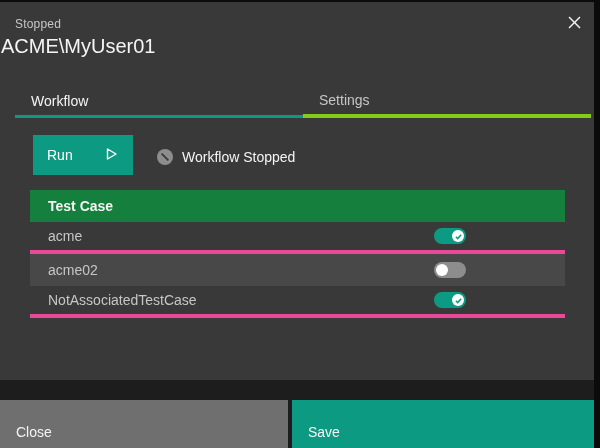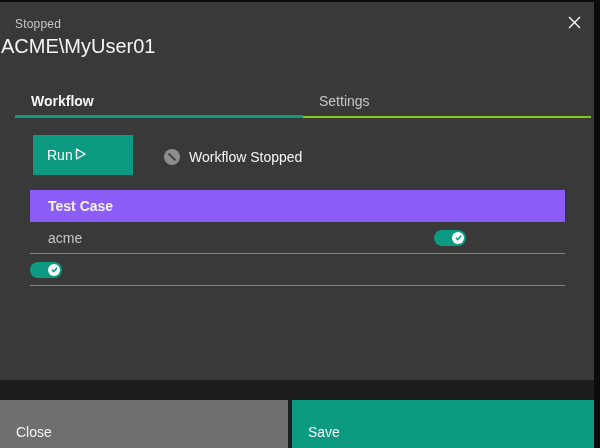--- a/index.html
+++ b/index.html
@@ -14,33 +14,33 @@
   .screen{position:relative;width:600px;height:448px;background:var(--screen-bg);overflow:hidden}
   .modal{position:absolute;left:0;top:2px;width:594px;height:446px;background:var(--modal-bg);color:var(--text-primary)}
 
   
   .eyebrow{position:absolute;left:15px;top:15px;font-size:12px;color:var(--text-secondary);letter-spacing:.2px}
   .title{position:absolute;left:1px;top:33px;font-size:20px;font-weight:400;color:var(--text-primary)}
   .close-btn{position:absolute;left:556px;top:4px;width:36px;height:36px;display:flex;align-items:center;justify-content:center;background:transparent;border:none;cursor:pointer}
 
   
   .tabs{position:absolute;left:15px;top:84px;width:576px;height:32px;display:flex}
-  .tab{flex:1;display:flex;align-items:center;padding-left:16px;font-size:14px;color:var(--text-secondary);border-bottom:2px solid #84cc16;cursor:pointer}
-  .tab.active{color:var(--text-primary);font-weight:700;border-bottom:3px solid var(--teal)}
+  .tab{flex:1;display:flex;align-items:center;padding-left:16px;font-size:14px;color:var(--text-secondary);border-bottom:4px solid #84cc16;cursor:pointer}
+  .tab.active{color:var(--text-primary);font-weight:400;border-bottom:3px solid var(--teal)}
 
   
-  .run-btn{position:absolute;left:33px;top:133px;width:100px;height:40px;background:var(--teal);border:none;color:#fff;font-size:14px;display:flex;align-items:center;justify-content:flex-start;padding:0 14px;cursor:pointer;font-family:inherit}
-  .status{position:absolute;left:164px;top:147px;display:flex;align-items:center;gap:9px}
+  .run-btn{position:absolute;left:33px;top:133px;width:100px;height:40px;background:var(--teal);border:none;color:#fff;font-size:14px;display:flex;align-items:center;justify-content:space-between;padding:0 14px;cursor:pointer;font-family:inherit}
+  .status{position:absolute;left:157px;top:147px;display:flex;align-items:center;gap:9px}
   .status-label{font-size:14px;color:var(--text-primary)}
 
   
   .table{position:absolute;left:30px;top:188px;width:535px}
-  .thead{display:grid;grid-template-columns:404px 1fr;height:32px;background:#8b5cf6;font-weight:700;font-size:14px;align-items:center;color:var(--text-primary)}
+  .thead{display:grid;grid-template-columns:404px 1fr;height:32px;background:#15803d;font-weight:700;font-size:14px;align-items:center;color:var(--text-primary)}
   .thead .c1{padding-left:18px}
-  .trow{display:grid;grid-template-columns:404px 1fr;height:32px;align-items:center;font-size:14px;color:var(--text-secondary);border-bottom:1px solid #ec4899;background:transparent}
+  .trow{display:grid;grid-template-columns:404px 1fr;height:32px;align-items:center;font-size:14px;color:var(--text-secondary);border-bottom:4px solid #ec4899;background:transparent}
   .trow.alt{background:#484848;border-bottom:1px solid #484848}
   .name-cell{padding-left:18px;white-space:nowrap;overflow:hidden}
   .toggle-cell{display:flex;align-items:center}
 
   .toggle{width:32px;height:16px;border-radius:8px;position:relative;cursor:pointer;flex:0 0 auto}
   .toggle.on{background:var(--teal)}
   .toggle.off{background:#8d8d8d}
   .knob{position:absolute;top:2px;width:12px;height:12px;border-radius:50%;background:#fff;display:flex;align-items:center;justify-content:center}
   .toggle.on .knob{right:2px}
   .toggle.off .knob{left:2px}
@@ -106,21 +106,30 @@
             <div class="toggle-cell">
               <div class="toggle on">
                 <div class="knob">
                   <svg width="9" height="9" viewBox="0 0 10 10">
                     <path d="M2.1 5.3 L4.1 7.3 L7.9 3.1" fill="none" stroke="#0d9a82" stroke-width="1.7"></path>
                   </svg>
                 </div>
               </div>
             </div>
           </div>
+          <div class="trow alt">
+            <div class="name-cell">acme02</div>
+            <div class="toggle-cell">
+              <div class="toggle off">
+                <div class="knob"></div>
+              </div>
+            </div>
+          </div>
           <div class="trow">
+            <div class="name-cell">NotAssociatedTestCase</div>
             <div class="toggle-cell">
               <div class="toggle on">
                 <div class="knob">
                   <svg width="9" height="9" viewBox="0 0 10 10">
                     <path d="M2.1 5.3 L4.1 7.3 L7.9 3.1" fill="none" stroke="#0d9a82" stroke-width="1.7"></path>
                   </svg>
                 </div>
               </div>
             </div>
           </div>

